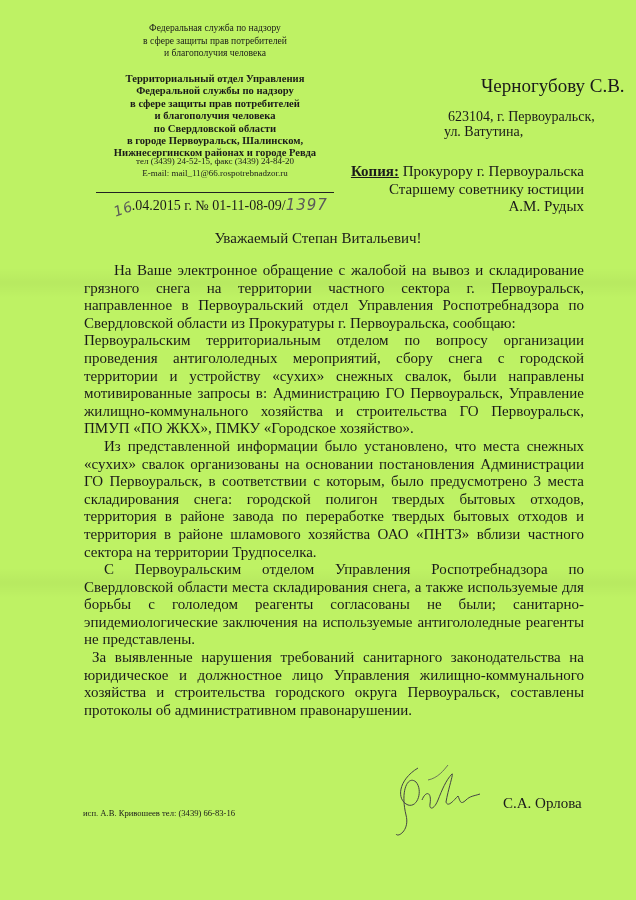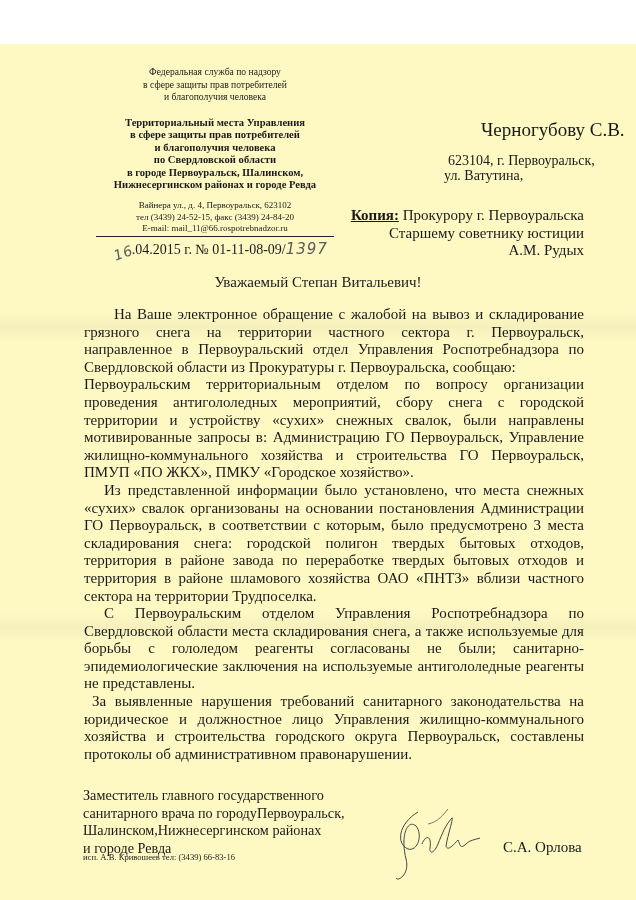--- a/index.html
+++ b/index.html
@@ -4,21 +4,21 @@
   <style>
     html, body { margin: 0; padding: 0; }
     body {
       width: 636px; height: 900px;
       background: #ffffff;
       position: relative;
       overflow: hidden;
       font-family: "Liberation Serif", "DejaVu Serif", serif;
       color: #1a1a1a;
     }
-    .page { position: absolute; inset: 0; background: #fef9c3; margin-top: 44px; }
+    .page { position: absolute; inset: 0; background: #bef264; }
     .abs { position: absolute; }
 
     
     .hdr-agency { left: 100px; top: 22px; width: 230px; text-align: center; font-size: 9.6px; line-height: 12.5px; }
     .hdr-dept { left: 100px; top: 73px; width: 230px; text-align: center; font-size: 10.6px; line-height: 12.4px; font-weight: bold; }
     .hdr-contacts { left: 100px; top: 156px; width: 230px; text-align: center; font-size: 9px; line-height: 11.5px; }
     .hdr-rule { left: 96px; top: 192px; width: 238px; height: 0; border-top: 1.3px solid #222; }
     .outno { left: 112px; top: 196px; font-size: 14px; white-space: nowrap; }
     .hand { font-family: "DejaVu Sans", sans-serif; font-style: italic; color: #5a5a5a; font-size: 15px; letter-spacing: 1px; }
     .hand-day { display: inline-block; transform: rotate(-20deg) translateY(4px); font-size: 14px; }
@@ -51,30 +51,30 @@
   <div class="abs shadow-band" style="top:268px;"></div>
   <div class="abs shadow-band" style="top:568px;"></div>
 
   <div class="abs hdr-agency">
     <div>Федеральная служба по надзору</div>
     <div>в сфере защиты прав потребителей</div>
     <div>и благополучия человека</div>
   </div>
 
   <div class="abs hdr-dept">
-    <div>Территориальный места Управления</div>
+    <div>Территориальный отдел Управления</div>
+    <div>Федеральной службы по надзору</div>
     <div>в сфере защиты прав потребителей</div>
     <div>и благополучия человека</div>
     <div>по Свердловской области</div>
     <div>в городе Первоуральск, Шалинском,</div>
     <div>Нижнесергинском районах и городе Ревда</div>
   </div>
 
   <div class="abs hdr-contacts">
-    <div>Вайнера ул., д. 4, Первоуральск, 623102</div>
     <div>тел (3439) 24-52-15, факс (3439) 24-84-20</div>
     <div>E-mail: mail_11@66.rospotrebnadzor.ru</div>
   </div>
 
   <div class="abs hdr-rule"></div>
 
   <div class="abs outno">
     <span class="hand hand-day">16</span><span>.04.2015 г. № 01-11-08-09/</span><span class="hand">1397</span>
   </div>
 
@@ -91,26 +91,20 @@
   <div class="abs greeting">Уважаемый Степан Витальевич!</div>
 
   <div class="abs body">
     <p class="ind1">На Ваше электронное обращение с жалобой на вывоз и складирование грязного снега на территории частного сектора г. Первоуральск, направленное в Первоуральский отдел Управления Роспотребнадзора по Свердловской области из Прокуратуры г. Первоуральска, сообщаю:</p>
     <p>Первоуральским территориальным отделом по вопросу организации проведения антигололедных мероприятий, сбору снега с городской территории и устройству «сухих» снежных свалок, были направлены мотивированные запросы в: Администрацию ГО Первоуральск, Управление жилищно-коммунального хозяйства и строительства ГО Первоуральск, ПМУП «ПО ЖКХ», ПМКУ «Городское хозяйство».</p>
     <p class="ind2">Из представленной информации было установлено, что места снежных «сухих» свалок организованы на основании постановления Администрации ГО Первоуральск, в соответствии с которым, было предусмотрено 3 места складирования снега: городской полигон твердых бытовых отходов, территория в районе завода по переработке твердых бытовых отходов и территория в районе шламового хозяйства ОАО «ПНТЗ» вблизи частного сектора на территории Трудпоселка.</p>
     <p class="ind2">С Первоуральским отделом Управления Роспотребнадзора по Свердловской области места складирования снега, а также используемые для борьбы с гололедом реагенты согласованы не были; санитарно-эпидемиологические заключения на используемые антигололедные реагенты не представлены.</p>
     <p class="ind3">За выявленные нарушения требований санитарного законодательства на юридическое и должностное лицо Управления жилищно-коммунального хозяйства и строительства городского округа Первоуральск, составлены протоколы об административном правонарушении.</p>
   </div>
 
-  <div class="abs sign-title">
-    <div>Заместитель главного государственного</div>
-    <div>санитарного врача по городуПервоуральск,</div>
-    <div>Шалинском,Нижнесергинском районах</div>
-    <div>и городе Ревда</div>
-  </div>
 
   <svg class="abs signature" viewBox="0 0 100 80">
     <path d="M30 8 C 10 20, 8 40, 20 45 C 30 48, 35 30, 28 22 C 20 15, 12 30, 18 55 C 22 70, 10 78, 8 74" fill="none" stroke="#444" stroke-width="1"></path>
     <path d="M34 40 C 38 30, 44 32, 42 44 C 41 50, 46 50, 50 40 C 54 30, 58 20, 64 14 C 66 12, 60 30, 58 42 C 60 48, 66 40, 70 36 C 72 40, 72 46, 78 40 C 82 36, 86 36, 92 34" fill="none" stroke="#444" stroke-width="1"></path>
     <path d="M40 20 C 50 18, 56 10, 60 5" fill="none" stroke="#555" stroke-width="0.8"></path>
   </svg>
 
   <div class="abs sign-name">С.А. Орлова</div>
 
   <div class="abs executor">исп. А.В. Кривошеев тел: (3439) 66-83-16</div>

